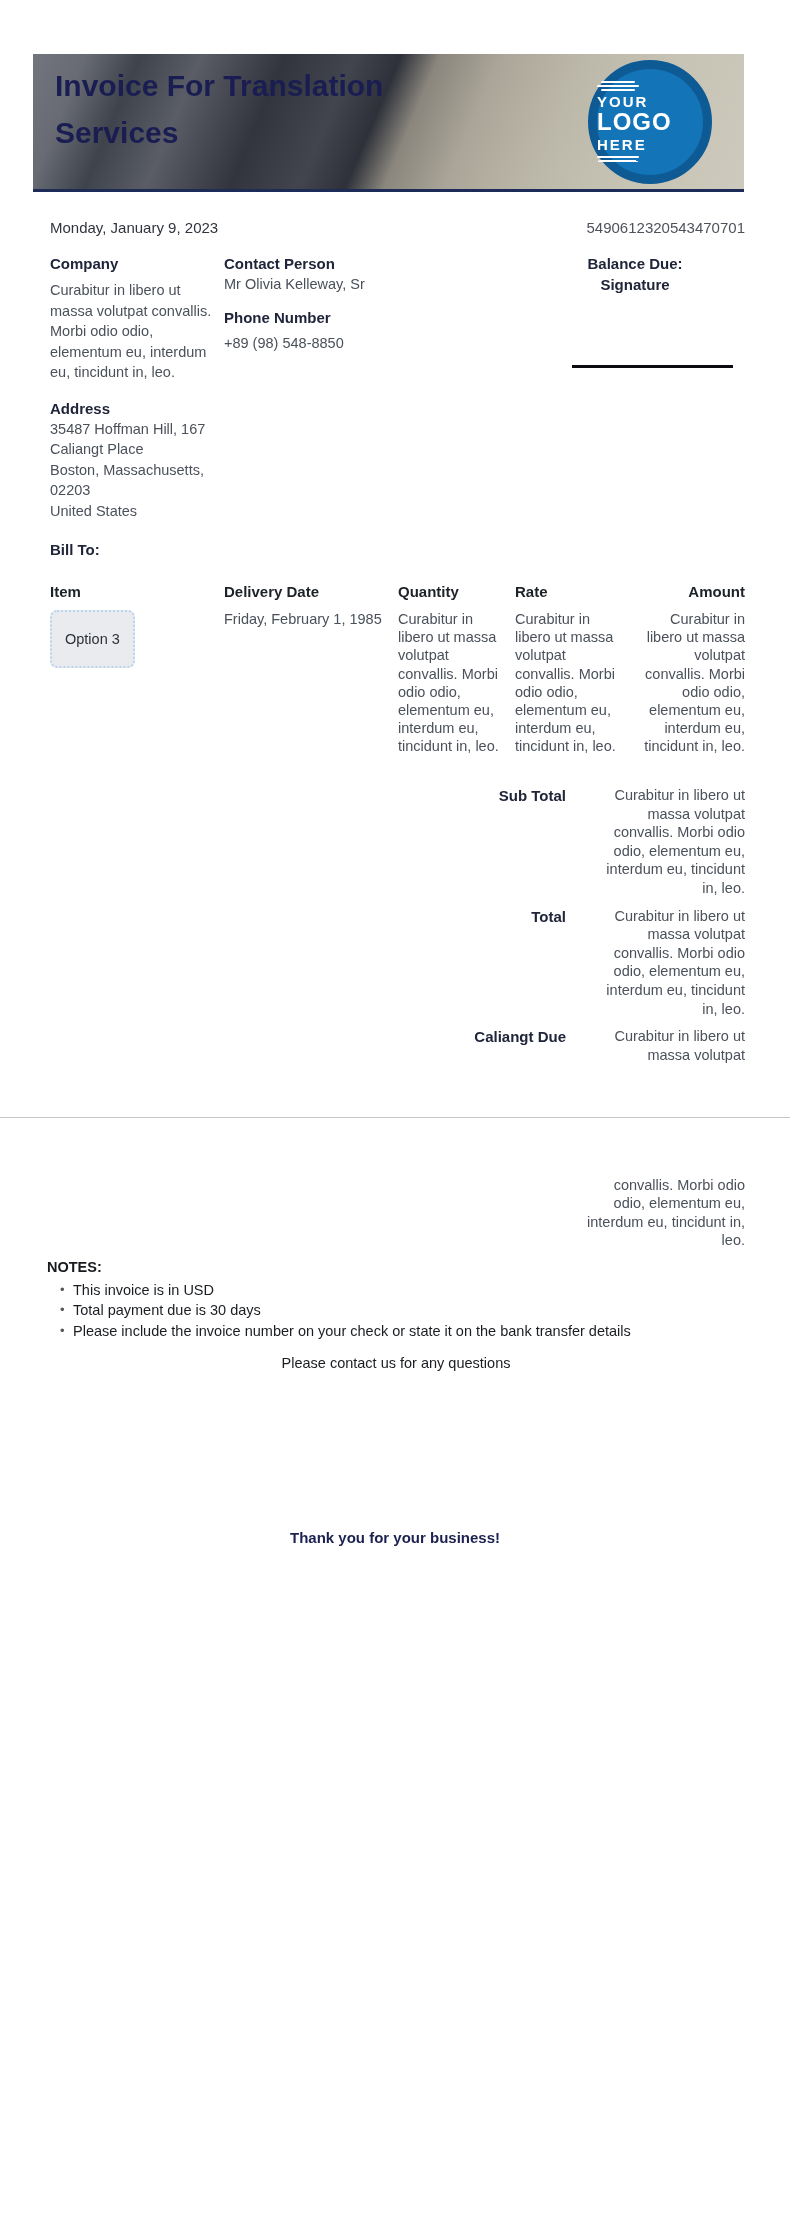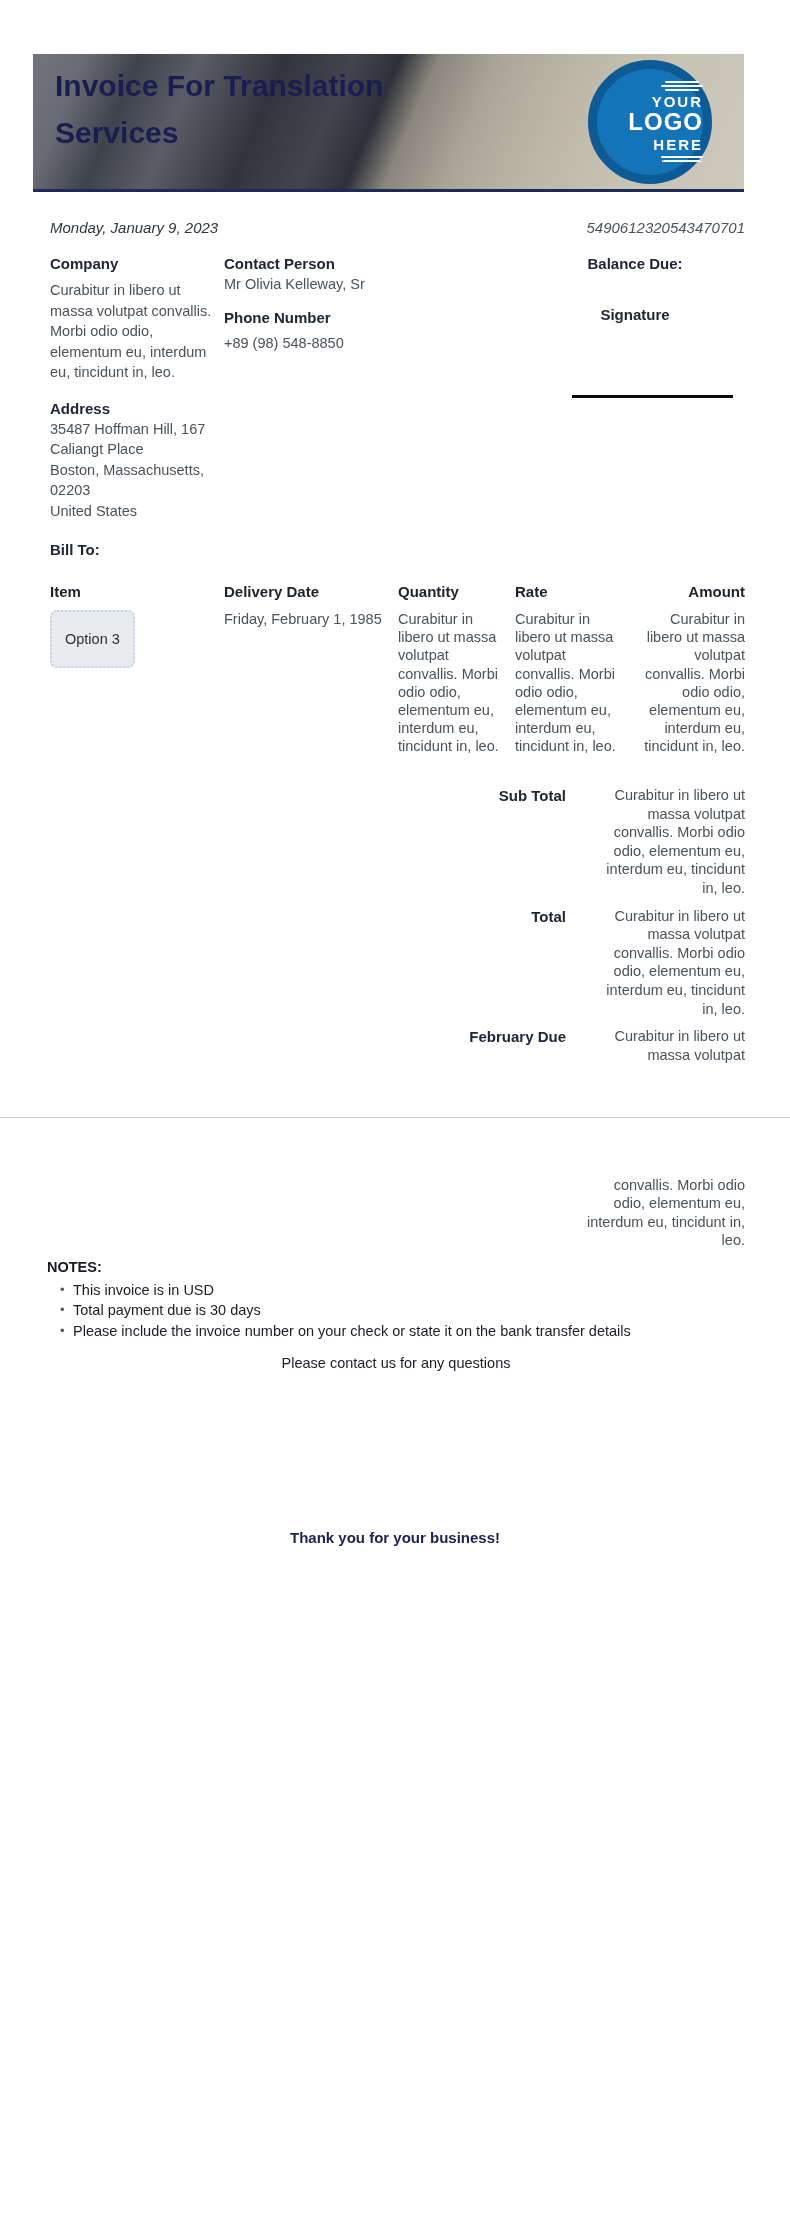--- a/index.html
+++ b/index.html
@@ -17,53 +17,53 @@
       #aaa598 61%, #bcb8a9 72%, #c7c4b6 85%, #cdcabd 100%);
   }
   .banner h1 {
     position:absolute; left:22px; top:8px; width:440px;
     font-size:30px; line-height:47px; font-weight:bold; color:#191d52;
   }
   .logo {
     position:absolute; right:32px; top:50%; transform:translateY(-50%);
     width:124px; height:124px; border-radius:50%;
     background:#1474b8; border:9px solid #0e5a94;
-    display:flex; flex-direction:column; align-items:flex-end; justify-content:center;
+    display:flex; flex-direction:column; align-items:flex-start; justify-content:center;
     color:#ffffff; text-align:center;
   }
   .logo-rules { display:flex; flex-direction:column; align-items:center; gap:2px; }
   .logo-rules span { display:block; height:2px; background:#ffffff; border-radius:1px; }
   .logo-rules .r1 { width:34px; } .logo-rules .r2 { width:42px; } .logo-rules .r3 { width:34px; }
   .logo-rules.bottom { margin-top:3px; }
   .logo-rules.bottom .dashed { width:40px; height:0; background:none; border-top:2px dashed #ffffff; }
   .logo-your, .logo-here { font-size:15px; font-weight:bold; letter-spacing:2px; line-height:17px; margin-top:2px; }
   .logo-logo { font-size:24px; font-weight:bold; letter-spacing:1px; line-height:24px; }
 
   
   .meta-row {
     position:absolute; left:50px; right:45px; top:219px;
-    display:flex; justify-content:space-between; font-size:15px;font-style:italic;
+    display:flex; justify-content:space-between; font-size:15px;
   }
   .meta-date { color:#30353d; }
   .meta-invno { color:#4e535b; }
 
   
   .info { position:absolute; left:50px; right:45px; top:253px; height:300px; }
   .info h3 { font-size:15px; font-weight:bold; color:#20253a; line-height:21px; }
   .info p  { font-size:14.5px; line-height:20.5px; color:#4b515a; }
   .col-company { position:absolute; left:0; top:0; width:170px; }
   .col-company p.wrap { margin-top:6px; margin-bottom:3px; }
   .col-company .addr-head { margin-top:15px; }
   .col-company .billto { margin-top:18px; }
   .col-contact { position:absolute; left:174px; top:0; width:200px; }
   .col-contact .name { margin-top:0; }
   .col-contact .phone-head { margin-top:12px; }
   .col-contact .phone { margin-top:5px; }
   .col-right { position:absolute; right:0; top:0; width:220px; text-align:center; }
-  .col-right .sig-head { margin-top:30px; }
+  .col-right .sig-head { }
   .sig-line { width:161px; height:3px; background:#0b0c0f; margin:70px 12px 0 auto; }
 
   
   .items { position:absolute; left:50px; right:45px; top:581px; }
   .items-grid { display:grid; grid-template-columns:174px 174px 117px 117px 1fr; }
   .items-grid .hdr { font-size:15px; font-weight:bold; color:#1d2128; line-height:21px; }
   .items-grid .cell { font-size:14.5px; line-height:18.2px; color:#4b515a; padding-right:10px; margin-top:8px; }
   .items-grid .right { text-align:right; padding-right:0; }
   .item-badge {
     display:inline-block; padding:18px 13px; background:#e9ebee;
@@ -169,21 +169,21 @@
   <section class="totals">
     <div class="totals-row">
       <div class="t-label">Sub Total</div>
       <div class="t-value">Curabitur in libero ut massa volutpat convallis. Morbi odio odio, elementum eu, interdum eu, tincidunt in, leo.</div>
     </div>
     <div class="totals-row">
       <div class="t-label">Total</div>
       <div class="t-value">Curabitur in libero ut massa volutpat convallis. Morbi odio odio, elementum eu, interdum eu, tincidunt in, leo.</div>
     </div>
     <div class="totals-row">
-      <div class="t-label">February Due</div>
+      <div class="t-label">Caliangt Due</div>
       <div class="t-value">Curabitur in libero ut massa volutpat</div>
     </div>
   </section>
 
   <div class="page-divider"></div>
 
   <div class="continuation">convallis. Morbi odio odio, elementum eu, interdum eu, tincidunt in, leo.</div>
 
   <section class="notes">
     <h4>NOTES:</h4>

